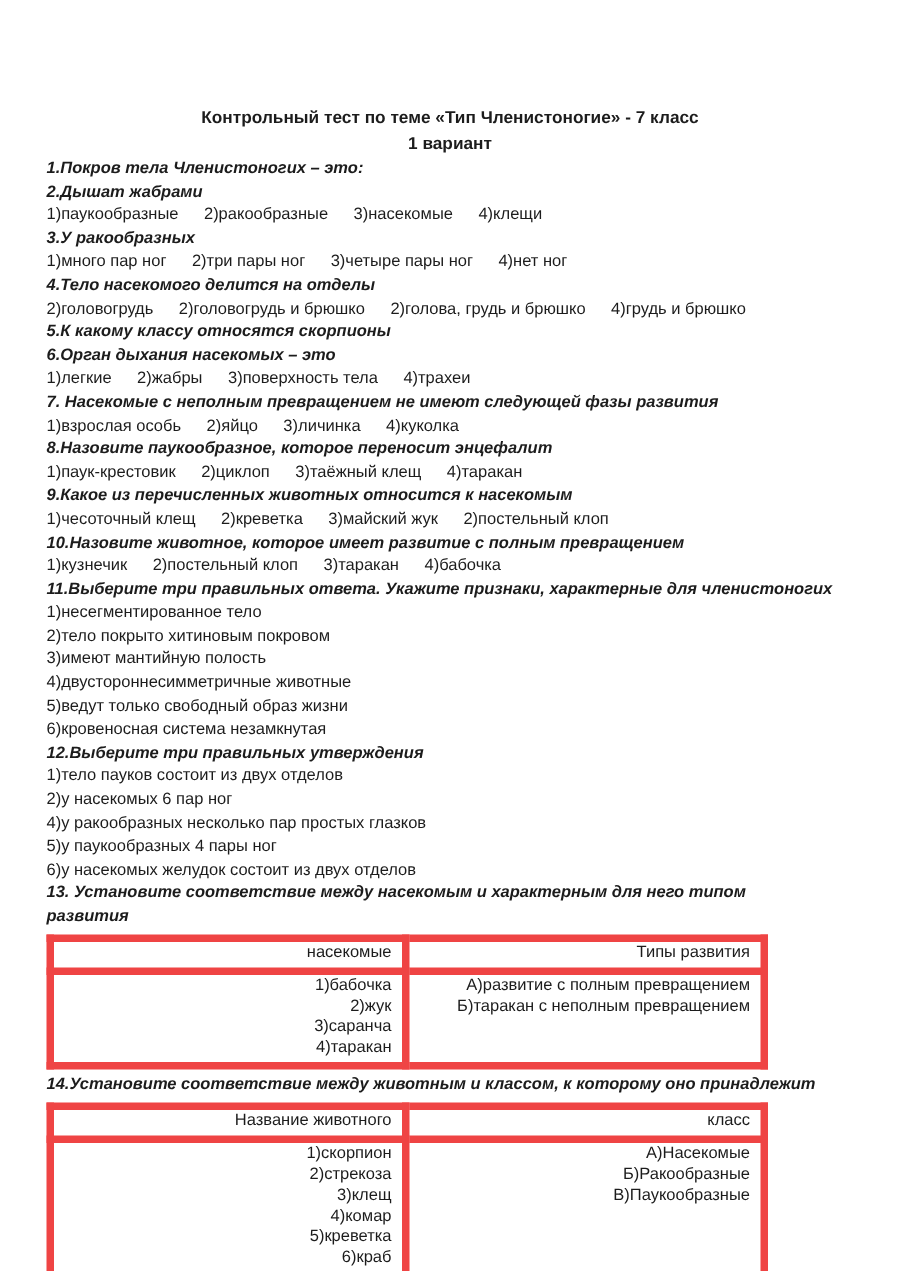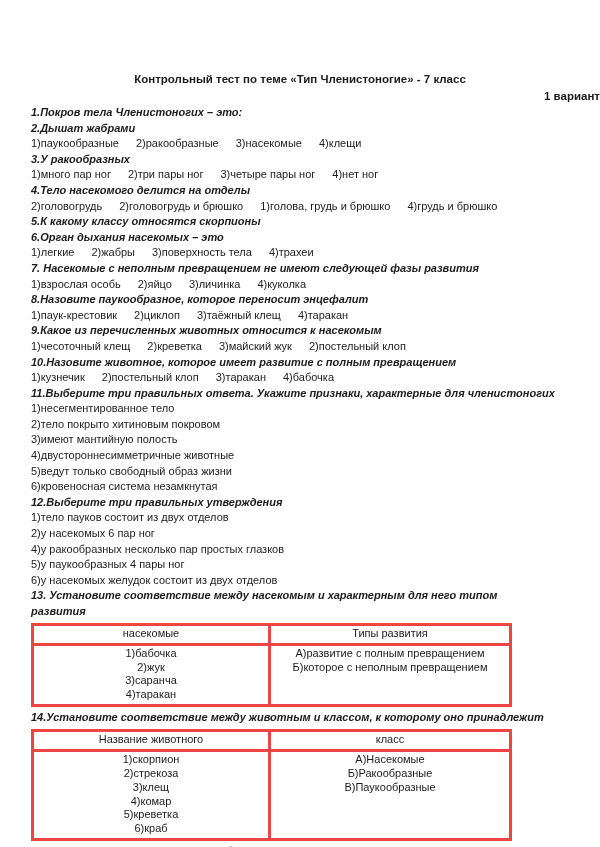--- a/index.html
+++ b/index.html
@@ -17,21 +17,21 @@
     overflow: hidden;
     margin-top: 44px;
   }
   .doc-title {
     text-align: center;
     font-weight: bold;
     font-size: 11.5px;
     line-height: 17px;
   }
   .doc-variant {
-    text-align: right;
+    text-align: center;
     font-weight: bold;
     font-size: 11.5px;
     line-height: 17px;
   }
   .content {
     padding-left: 31px;
     padding-right: 45px;
   }
   .q-title {
     font-weight: bold;
@@ -42,23 +42,23 @@
   .opts .opt:last-child { margin-right: 0; }
   .opt-line { }
   table.match-table {
     border-collapse: collapse;
     table-layout: fixed;
     width: 481px;
     margin: 3px 0 3px 0;
   }
   table.match-table th,
   table.match-table td {
-    border: 3px solid #ef4444;
+    border: 5px solid #ef4444;
     font-weight: normal;
-    text-align: center;
+    text-align: right;
     vertical-align: top;
     padding: 1px 7px 2px 7px;
     font-size: 11px;
     line-height: 13.9px;
   }
   table.match-table col.c1 { width: 237px; }
   table.match-table th { height: 14px; }
   .cell-line { line-height: 13.9px; }
 </style>
 </head>
@@ -78,21 +78,21 @@
       <span class="opt">1)паукообразные</span><span class="opt">2)ракообразные</span><span class="opt">3)насекомые</span><span class="opt">4)клещи</span>
     </div>
 
     <div class="q-title">3.У ракообразных</div>
     <div class="opts">
       <span class="opt">1)много пар ног</span><span class="opt">2)три пары ног</span><span class="opt">3)четыре пары ног</span><span class="opt">4)нет ног</span>
     </div>
 
     <div class="q-title">4.Тело насекомого делится на отделы</div>
     <div class="opts">
-      <span class="opt">2)головогрудь</span><span class="opt">2)головогрудь и брюшко</span><span class="opt">1)голова, грудь и брюшко</span><span class="opt">4)грудь и брюшко</span>
+      <span class="opt">2)головогрудь</span><span class="opt">2)головогрудь и брюшко</span><span class="opt">2)голова, грудь и брюшко</span><span class="opt">4)грудь и брюшко</span>
     </div>
 
     <div class="q-title">5.К какому классу относятся скорпионы</div>
 
     <div class="q-title">6.Орган дыхания насекомых – это</div>
     <div class="opts">
       <span class="opt">1)легкие</span><span class="opt">2)жабры</span><span class="opt">3)поверхность тела</span><span class="opt">4)трахеи</span>
     </div>
 
     <div class="q-title">7. Насекомые с неполным превращением не имеют следующей фазы развития</div>
@@ -143,21 +143,21 @@
       </tr>
       <tr>
         <td>
           <div class="cell-line">1)бабочка</div>
           <div class="cell-line">2)жук</div>
           <div class="cell-line">3)саранча</div>
           <div class="cell-line">4)таракан</div>
         </td>
         <td>
           <div class="cell-line">А)развитие с полным превращением</div>
-          <div class="cell-line">Б)которое с неполным превращением</div>
+          <div class="cell-line">Б)таракан с неполным превращением</div>
         </td>
       </tr>
     </tbody>
       </table>
 
     <div class="q-title">14.Установите соответствие между животным и классом, к которому оно принадлежит</div>
     <table class="match-table">
       <colgroup>
           <col class="c1">
           <col>

